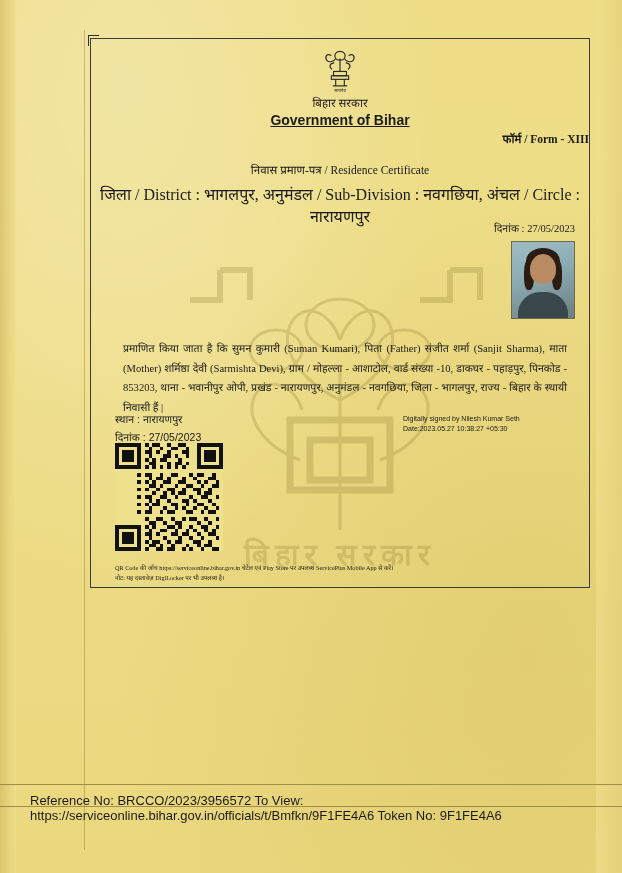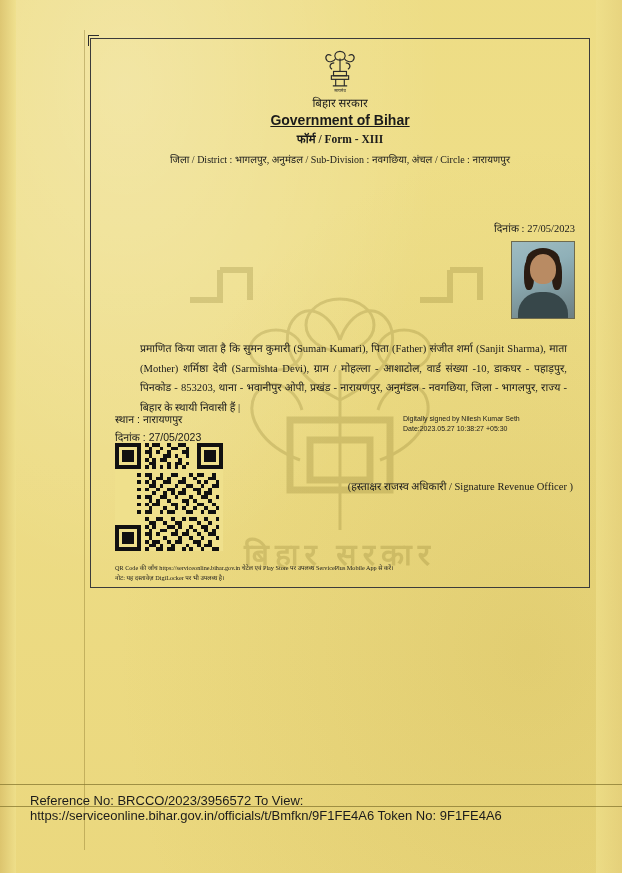--- a/index.html
+++ b/index.html
@@ -55,23 +55,23 @@
   }
 
   .emblem{
     width:46px;height:46px;margin:8px auto 2px auto;display:block;
   }
 
   .ctr{text-align:center;}
   .hi{font-family:"Liberation Serif", serif;}
   .t-govhi{font-size:11.5px;margin-top:1px;}
   .t-goven{font-size:14px;font-weight:bold;margin-top:2px;text-decoration:underline;}
-  .t-form{font-size:11.5px;margin-top:3px;font-weight:bold;}
+  .t-form{font-size:11.5px;margin-top:3px;font-weight:bold;text-align:right;}
   .t-rescert{font-size:11.5px;margin-top:16px;}
-  .t-district{font-size:10px;margin-top:6px;font-family:Liberation Serif, serif;}
+  .t-district{font-size:16px;margin-top:6px;font-family:Liberation Serif, serif;}
   .cert-no{
     position:absolute;left:-52px;top:188px;font-size:11px;
   }
   .cert-date{
     position:absolute;right:14px;top:182px;font-size:10.5px;
   }
   .photo{
     position:absolute;right:14px;top:202px;width:62px;height:76px;
     border:1px solid #6e6a4d;
     background:linear-gradient(160deg,#9fbcc2 0%,#8fb0b8 35%,#6d7f82 100%);
@@ -90,21 +90,21 @@
   }
   .photo .hair3{
     position:absolute;right:12px;top:18px;width:10px;height:30px;background:#2a1c12;border-radius:40%;
   }
   .photo .body{
     position:absolute;left:6px;bottom:0;width:50px;height:26px;border-radius:22px 22px 0 0;
     background:#37474a;
   }
 
   .body-text{
-    position:absolute;left:49px;right:22px;top:300px;
+    position:absolute;left:32px;right:22px;top:300px;
     font-size:10.6px;line-height:1.85;text-align:justify;
     font-family:"Liberation Serif", serif;
   }
 
   .place-block{
     position:absolute;left:24px;top:372px;font-size:10.5px;line-height:1.7;
     font-family:Liberation Sans, sans-serif;
   }
   .digi{
     position:absolute;left:312px;top:375px;font-size:7px;line-height:1.45;color:#1b1b1b;
@@ -184,20 +184,21 @@
       <rect x="18" y="40" width="24" height="5"></rect>
       <path d="M24 45 L24 54 M36 45 L36 54 M20 54 h20"></path>
     </g>
     <text x="30" y="62" font-size="6" text-anchor="middle" fill="#2b2b2b" font-family="Liberation Serif, serif">सत्यमेव</text>
   </svg>
 
   <div class="ctr hi t-govhi">बिहार सरकार</div>
   <div class="ctr t-goven">Government of Bihar</div>
   <div class="ctr hi t-form">फॉर्म / Form - XIII</div>
 
+  <div class="ctr hi t-rescert">निवास प्रमाण-पत्र / Residence Certificate</div>
   <div class="ctr hi t-district">जिला / District : भागलपुर, अनुमंडल / Sub-Division : नवगछिया, अंचल / Circle : नारायणपुर</div>
 
 
   <div class="cert-date hi">
     <span>दिनांक :</span>
     <span>27/05/2023</span>
   </div>
 
   <div class="photo">
     <div class="hair"></div>
@@ -218,21 +219,20 @@
       <span>दिनांक :</span>
       <span>27/05/2023</span>
     </div>
   </div>
 
   <div class="digi">
     <div>Digitally signed by Nilesh Kumar Seth</div>
     <div>Date:2023.05.27 10:38:27 +05:30</div>
   </div>
 
-  <div class="sign-line hi">(हस्ताक्षर राजस्व अधिकारी / Signature Revenue Officer )</div>
 
   <div class="qr">
     <svg width="108" height="108" viewBox="0 0 29 29" shape-rendering="crispEdges">
       <rect width="29" height="29" fill="#efe08c"></rect>
       <g fill="#111">
 
         <rect x="0" y="0" width="7" height="1"></rect>
           <rect x="0" y="6" width="7" height="1"></rect>
         <rect x="0" y="0" width="1" height="7"></rect>
           <rect x="6" y="0" width="1" height="7"></rect>

